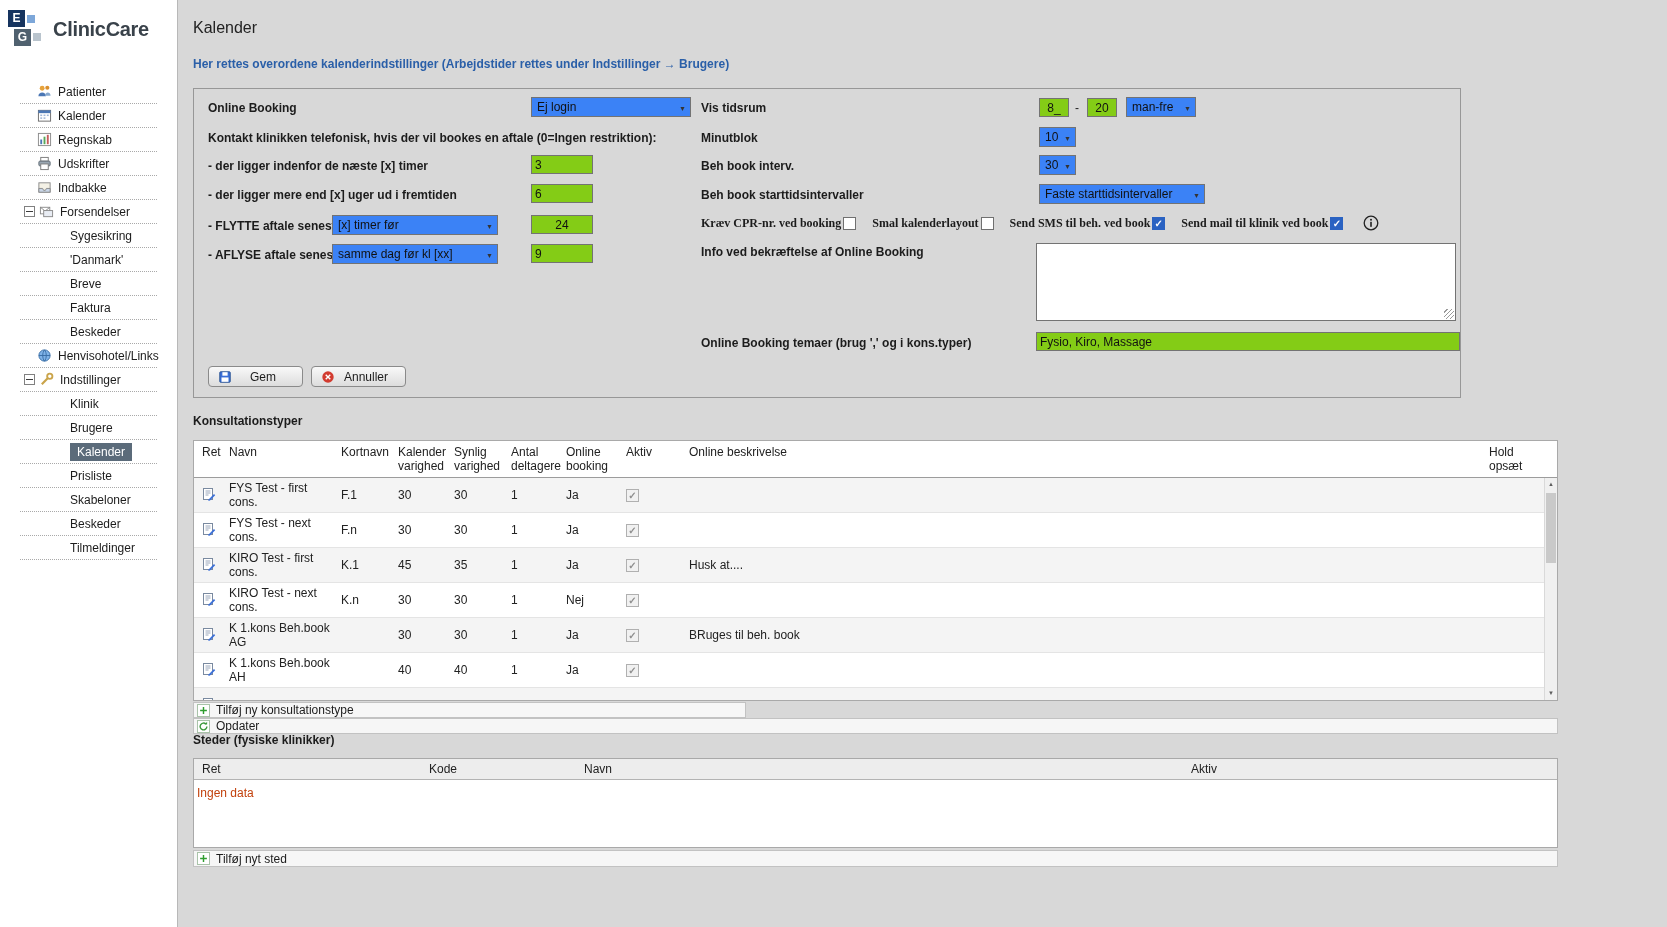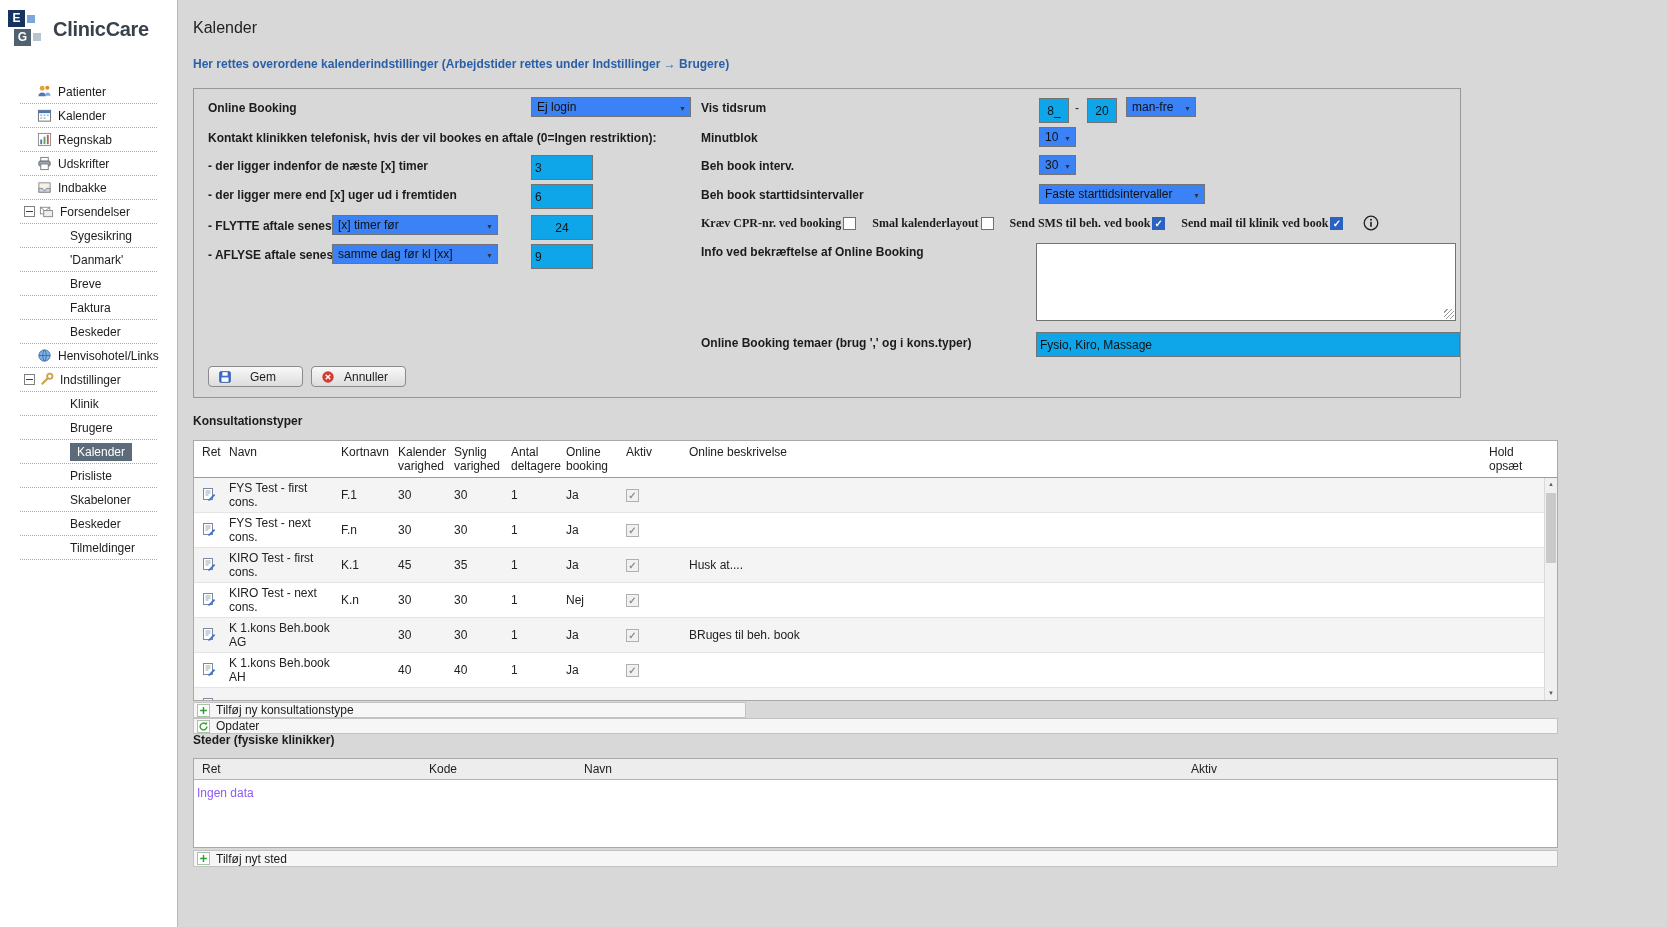--- a/index.html
+++ b/index.html
@@ -32,21 +32,21 @@
   .page-title{position:absolute;left:15px;top:19px;font-size:16px;color:#222;font-weight:400;}
   .subtitle{position:absolute;left:15px;top:57px;font-size:12px;font-weight:bold;color:#2a5fa8;}
 
   .panel{position:absolute;left:15px;top:88px;width:1268px;height:310px;border:1px solid #979797;box-sizing:border-box;}
   .lbl{position:absolute;font-size:12px;font-weight:bold;color:#1c1c1c;white-space:nowrap;}
   .lbl2{font-size:12px;font-weight:bold;color:#1c1c1c;white-space:nowrap;}
   .select{position:absolute;height:20px;background:#3b82f6;border:1px solid #737373;display:flex;align-items:center;font-size:12px;color:#111;padding:0 2px 0 5px;box-sizing:border-box;cursor:pointer;}
   .sel-text{flex:1;overflow:hidden;white-space:nowrap;}
   .sel-arrow{width:11px;text-align:center;flex:none;}
   .sel-arrow::after{content:"▼";font-size:7px;color:#333;}
-  .inp{position:absolute;height:25px;border:1px solid #737373;font-size:12px;color:#111;padding:0 3px;box-sizing:border-box;background:#0ea5e9;font-family:inherit;}
+  .inp{position:absolute;height:19px;border:1px solid #737373;font-size:12px;color:#111;padding:0 3px;box-sizing:border-box;background:#84cc16;font-family:inherit;}
   .ta{position:absolute;background:#fff;border:1px solid #737373;box-sizing:border-box;font-size:12px;}
   .grip{position:absolute;right:1px;bottom:1px;width:10px;height:10px;background:repeating-linear-gradient(135deg,transparent 0 2px,#9a9a9a 2px 3px);}
   .dash{position:absolute;font-size:12px;color:#1c1c1c;}
   .btn{position:absolute;width:95px;height:21px;display:flex;align-items:center;border:1px solid #8a8a8a;border-radius:4px;background:linear-gradient(#f9f9f9,#dcdcdc);font-size:12px;font-family:inherit;cursor:pointer;padding:0;color:#1c1c1c;}
   .bicon{width:14px;height:14px;margin:0 0 0 9px;flex:none;}
   .btn-label{flex:1;text-align:center;padding-right:8px;}
   .cbrow{position:absolute;display:flex;align-items:center;gap:16px;height:16px;}
   .cbitem{display:flex;align-items:center;gap:2px;font-family:Liberation Serif, serif;}
   .cb{width:13px;height:13px;border:1px solid #707070;background:#fff;box-sizing:border-box;display:inline-block;text-align:center;cursor:pointer;}
   .cb.on{background:#2a62c2;border-color:#2a62c2;}
@@ -80,21 +80,21 @@
   
   .toolbar{position:absolute;height:17px;display:flex;flex-direction:column;}
   .tseg{display:flex;align-items:center;gap:6px;background:#f6f6f6;border:1px solid #c2c2c2;box-sizing:border-box;padding-left:3px;font-size:12px;color:#1c1c1c;cursor:pointer;}
   .tseg.grow{flex:1;}
   .tico{width:13px;height:13px;flex:none;border:1px solid #a9c3a9;background:#fff;box-sizing:border-box;}
 
   
   .stable{position:absolute;left:15px;top:758px;width:1365px;height:90px;background:#fff;border:1px solid #a9a9a9;box-sizing:border-box;}
   .shead{display:grid;grid-template-columns:235px 155px 607px 1fr;height:20px;background:#ededed;border-bottom:1px solid #b3b3b3;align-items:center;font-size:12px;color:#222;}
   .shead .sc:first-child{padding-left:8px;}
-  .sbody{padding:6px 3px;font-size:12px;color:#8b5cf6;}
+  .sbody{padding:6px 3px;font-size:12px;color:#c2410c;}
 </style>
 </head>
 <body>
 
 <div class="screen">
 
   <aside class="sidebar">
     <div class="logo">
       <div class="logo-mark">
         <span class="lm lm-e">E</span>

